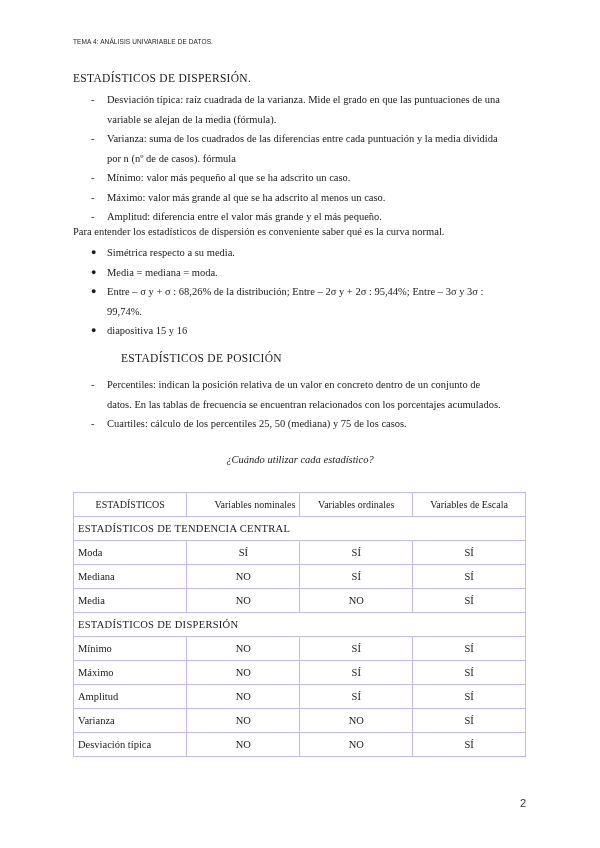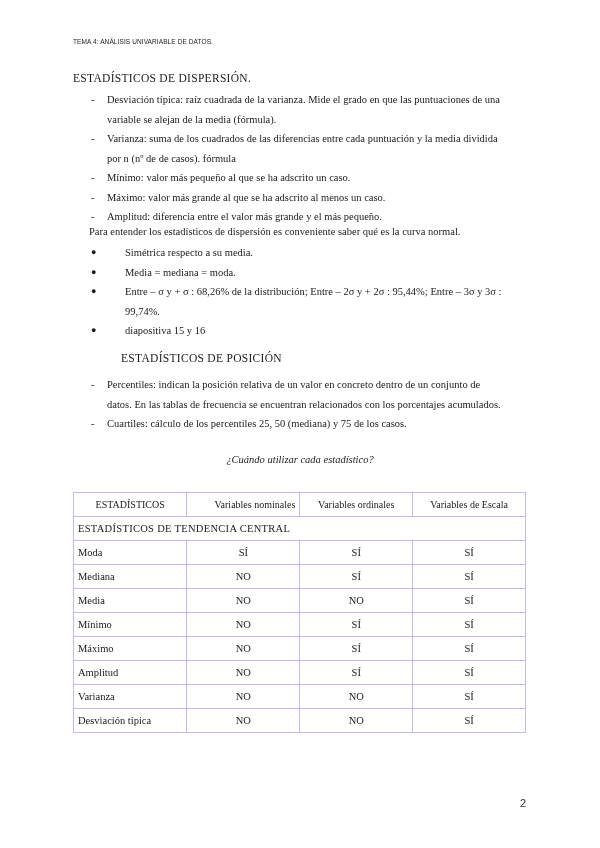--- a/index.html
+++ b/index.html
@@ -4,24 +4,24 @@
 <style>
   html, body { margin: 0; padding: 0; background: #ffffff; }
   body { width: 600px; height: 848px; position: relative; overflow: hidden;
          font-family: "Liberation Serif", "DejaVu Serif", serif; color: #1a1a1a; }
   .header { position: absolute; left: 73px; top: 38px; font-family: "Liberation Sans", sans-serif;
             font-size: 6.5px; letter-spacing: 0.1px; color: #222; }
   .section-title { position: absolute; left: 73px; font-size: 11.5px; letter-spacing: 0.3px; }
   .dash-item { position: absolute; left: 91px; font-size: 10.5px; line-height: 19.5px; width: 436px; }
   .dash-item .marker { position: absolute; left: 0; }
   .dash-item .text { display: block; margin-left: 16px; text-align: justify; text-align-last: left; }
-  .para { position: absolute; left: 89px; font-size: 10.5px; }
+  .para { position: absolute; left: 73px; font-size: 10.5px; }
   .bullet-item { position: absolute; left: 91px; font-size: 10.5px; line-height: 19.5px; width: 436px; }
   .bullet-item .marker { position: absolute; left: 0; font-size: 9px; }
-  .bullet-item .text { display: block; margin-left: 34px; }
+  .bullet-item .text { display: block; margin-left: 16px; }
   .caption { position: absolute; left: 0; width: 600px; text-align: center; top: 454px;
              font-size: 10.5px; font-style: italic; }
   table.stats { position: absolute; left: 73px; top: 492px; width: 453px; border-collapse: collapse;
                 font-size: 10.5px; }
   table.stats td, table.stats th { border: 1px solid #c4b5fd; height: 23px; padding: 0 4px; font-weight: normal; }
   table.stats th { text-align: center; font-size: 10px; }
   table.stats td.center { text-align: center; }
   table.stats td.group { text-align: left; letter-spacing: 0.3px; }
   table.stats { border: 1.5px solid #333; }
   .page-num { position: absolute; left: 520px; top: 797px; font-family: "Liberation Sans", sans-serif;
@@ -122,20 +122,23 @@
         <td class="center">SÍ</td>
         <td class="center">SÍ</td>
       </tr>
       <tr>
         <td>Media</td>
         <td class="center">NO</td>
         <td class="center">NO</td>
         <td class="center">SÍ</td>
       </tr>
       <tr>
+        <td colspan="4" class="group">ESTADÍSTICOS DE DISPERSIÓN</td>
+      </tr>
+      <tr>
         <td>Mínimo</td>
         <td class="center">NO</td>
         <td class="center">SÍ</td>
         <td class="center">SÍ</td>
       </tr>
       <tr>
         <td>Máximo</td>
         <td class="center">NO</td>
         <td class="center">SÍ</td>
         <td class="center">SÍ</td>

